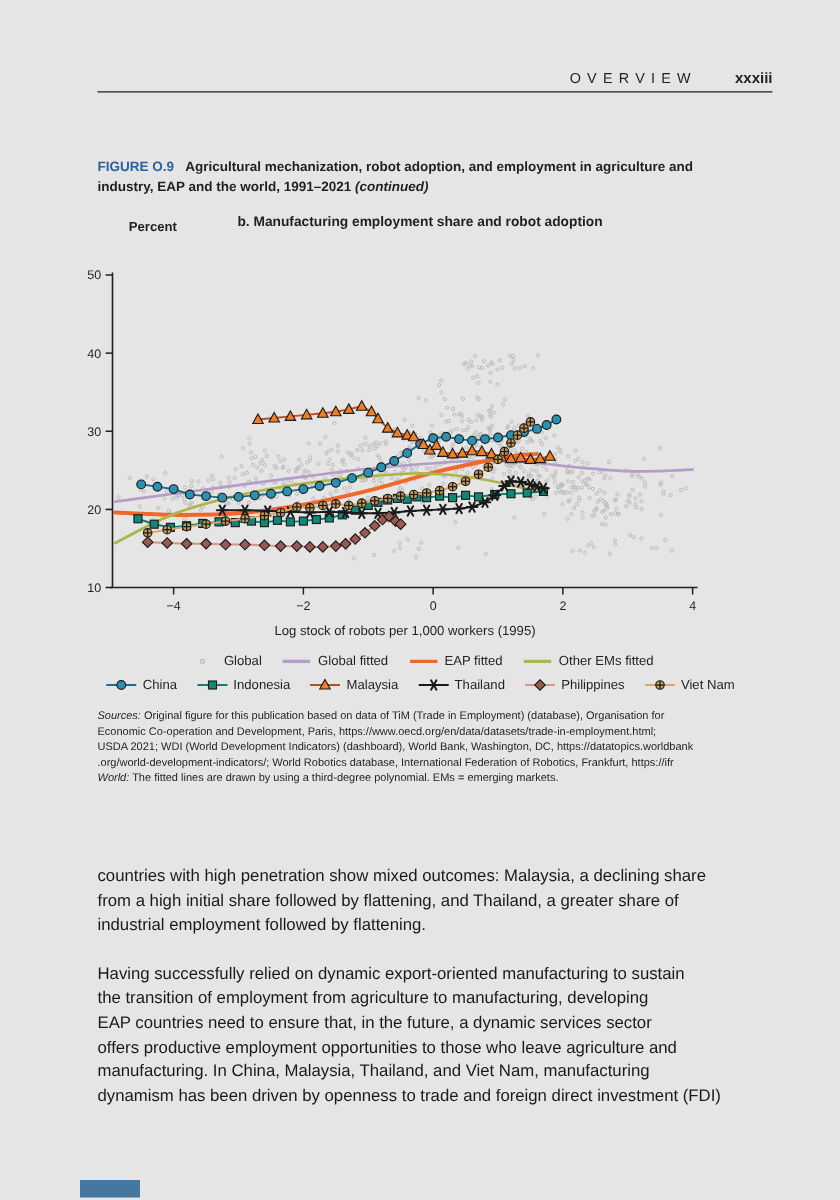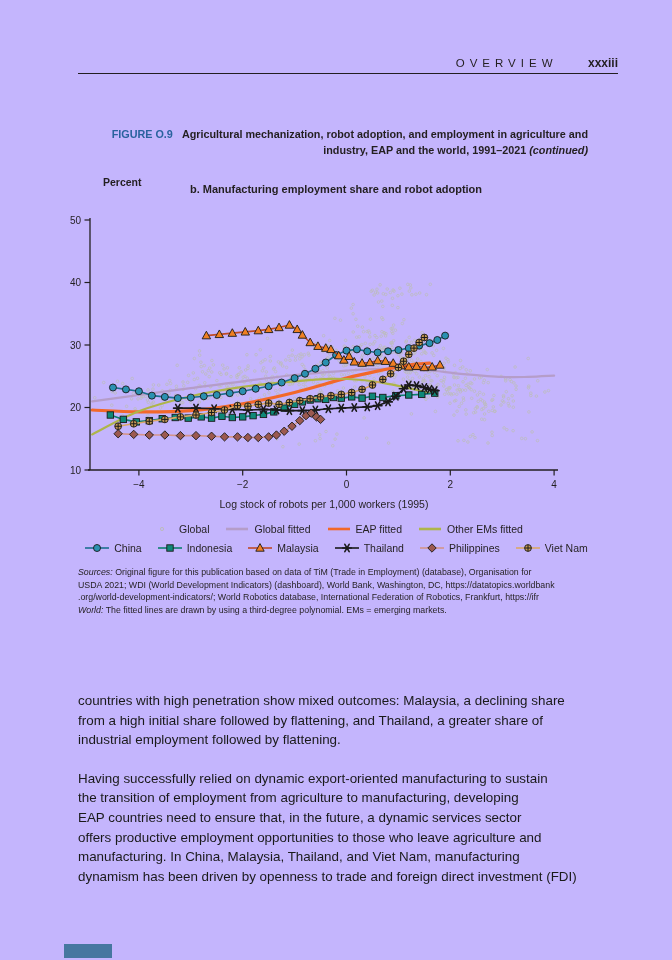--- a/index.html
+++ b/index.html
@@ -1,29 +1,29 @@
 <!DOCTYPE html>
 <html><head>
 <meta charset="utf-8">
 <style>
   html,body{margin:0;padding:0;background:#fff;}
-  .page{position:relative;width:672px;height:960px;background:#c4b5fd;overflow:hidden;
+  .page{position:relative;width:672px;height:960px;background:#e5e5e5;overflow:hidden;
         font-family:"Liberation Sans",sans-serif;color:#231f20;}
   
   .running-head{position:absolute;top:53px;left:78px;width:540px;text-align:right;}
   .overview-word{font-size:11.5px;letter-spacing:5px;color:#231f20;}
   .page-num{font-size:12px;font-weight:bold;margin-left:26px;letter-spacing:0;}
   .head-rule{position:absolute;top:73px;left:78px;width:540px;height:1.4px;background:#231f20;}
   
   .fig-caption{position:absolute;top:127px;left:78px;width:510px;
-               font-size:10.8px;font-weight:bold;line-height:15.5px;color:#231f20;text-align:right;}
+               font-size:10.8px;font-weight:bold;line-height:15.5px;color:#231f20;}
   .fig-label{color:#29629e;margin-right:9px;}
   .fig-continued{font-style:italic;}
   
-  .chart-subtitle{position:absolute;top:183px;left:0;width:672px;text-align:center;
+  .chart-subtitle{position:absolute;top:172px;left:0;width:672px;text-align:center;
                   font-size:11px;font-weight:bold;}
   .percent-label{position:absolute;top:176px;left:79px;font-size:10.5px;font-weight:600;margin-left:24px;}
   .chart-wrap{position:absolute;top:190px;left:0;width:672px;height:340px;}
   .tick-text{font-size:10px;fill:#231f20;font-family:"Liberation Sans",sans-serif;}
   .xaxis-label{font-size:10.5px;fill:#231f20;font-family:"Liberation Sans",sans-serif;}
   
   .legend-row{position:absolute;left:0;width:672px;display:flex;justify-content:center;
               gap:15px;font-size:10.5px;align-items:center;}
   #legend-row1{top:523px;}
   #legend-row2{top:542px;}
@@ -1117,20 +1117,21 @@
           <circle cx="13" cy="6" r="3.4" fill="#c79a55" stroke="#1a1a1a" stroke-width="0.9"></circle>
           <line x1="9.8" y1="6" x2="16.2" y2="6" stroke="#1a1a1a" stroke-width="1"></line>
           <line x1="13" y1="2.8" x2="13" y2="9.2" stroke="#1a1a1a" stroke-width="1"></line>
         </svg>
         <span>Viet Nam</span>
       </span>
     </div>
 
   <div class="sources">
     <div><span class="lbl">Sources:</span><span> Original figure for this publication based on data of TiM (Trade in Employment) (database), Organisation for</span></div>
+    <div>Economic Co-operation and Development, Paris, https://www.oecd.org/en/data/datasets/trade-in-employment.html;</div>
     <div>USDA 2021; WDI (World Development Indicators) (dashboard), World Bank, Washington, DC, https://datatopics.worldbank</div>
     <div>.org/world-development-indicators/; World Robotics database, International Federation of Robotics, Frankfurt, https://ifr</div>
     <div><span class="lbl">World:</span><span> The fitted lines are drawn by using a third-degree polynomial. EMs = emerging markets.</span></div>
   </div>
 
   <div class="bodytext">
     <p>countries with high penetration show mixed outcomes: Malaysia, a declining share
 from a high initial share followed by flattening, and Thailand, a greater share of
 industrial employment followed by flattening.</p>
     <p>Having successfully relied on dynamic export-oriented manufacturing to sustain

